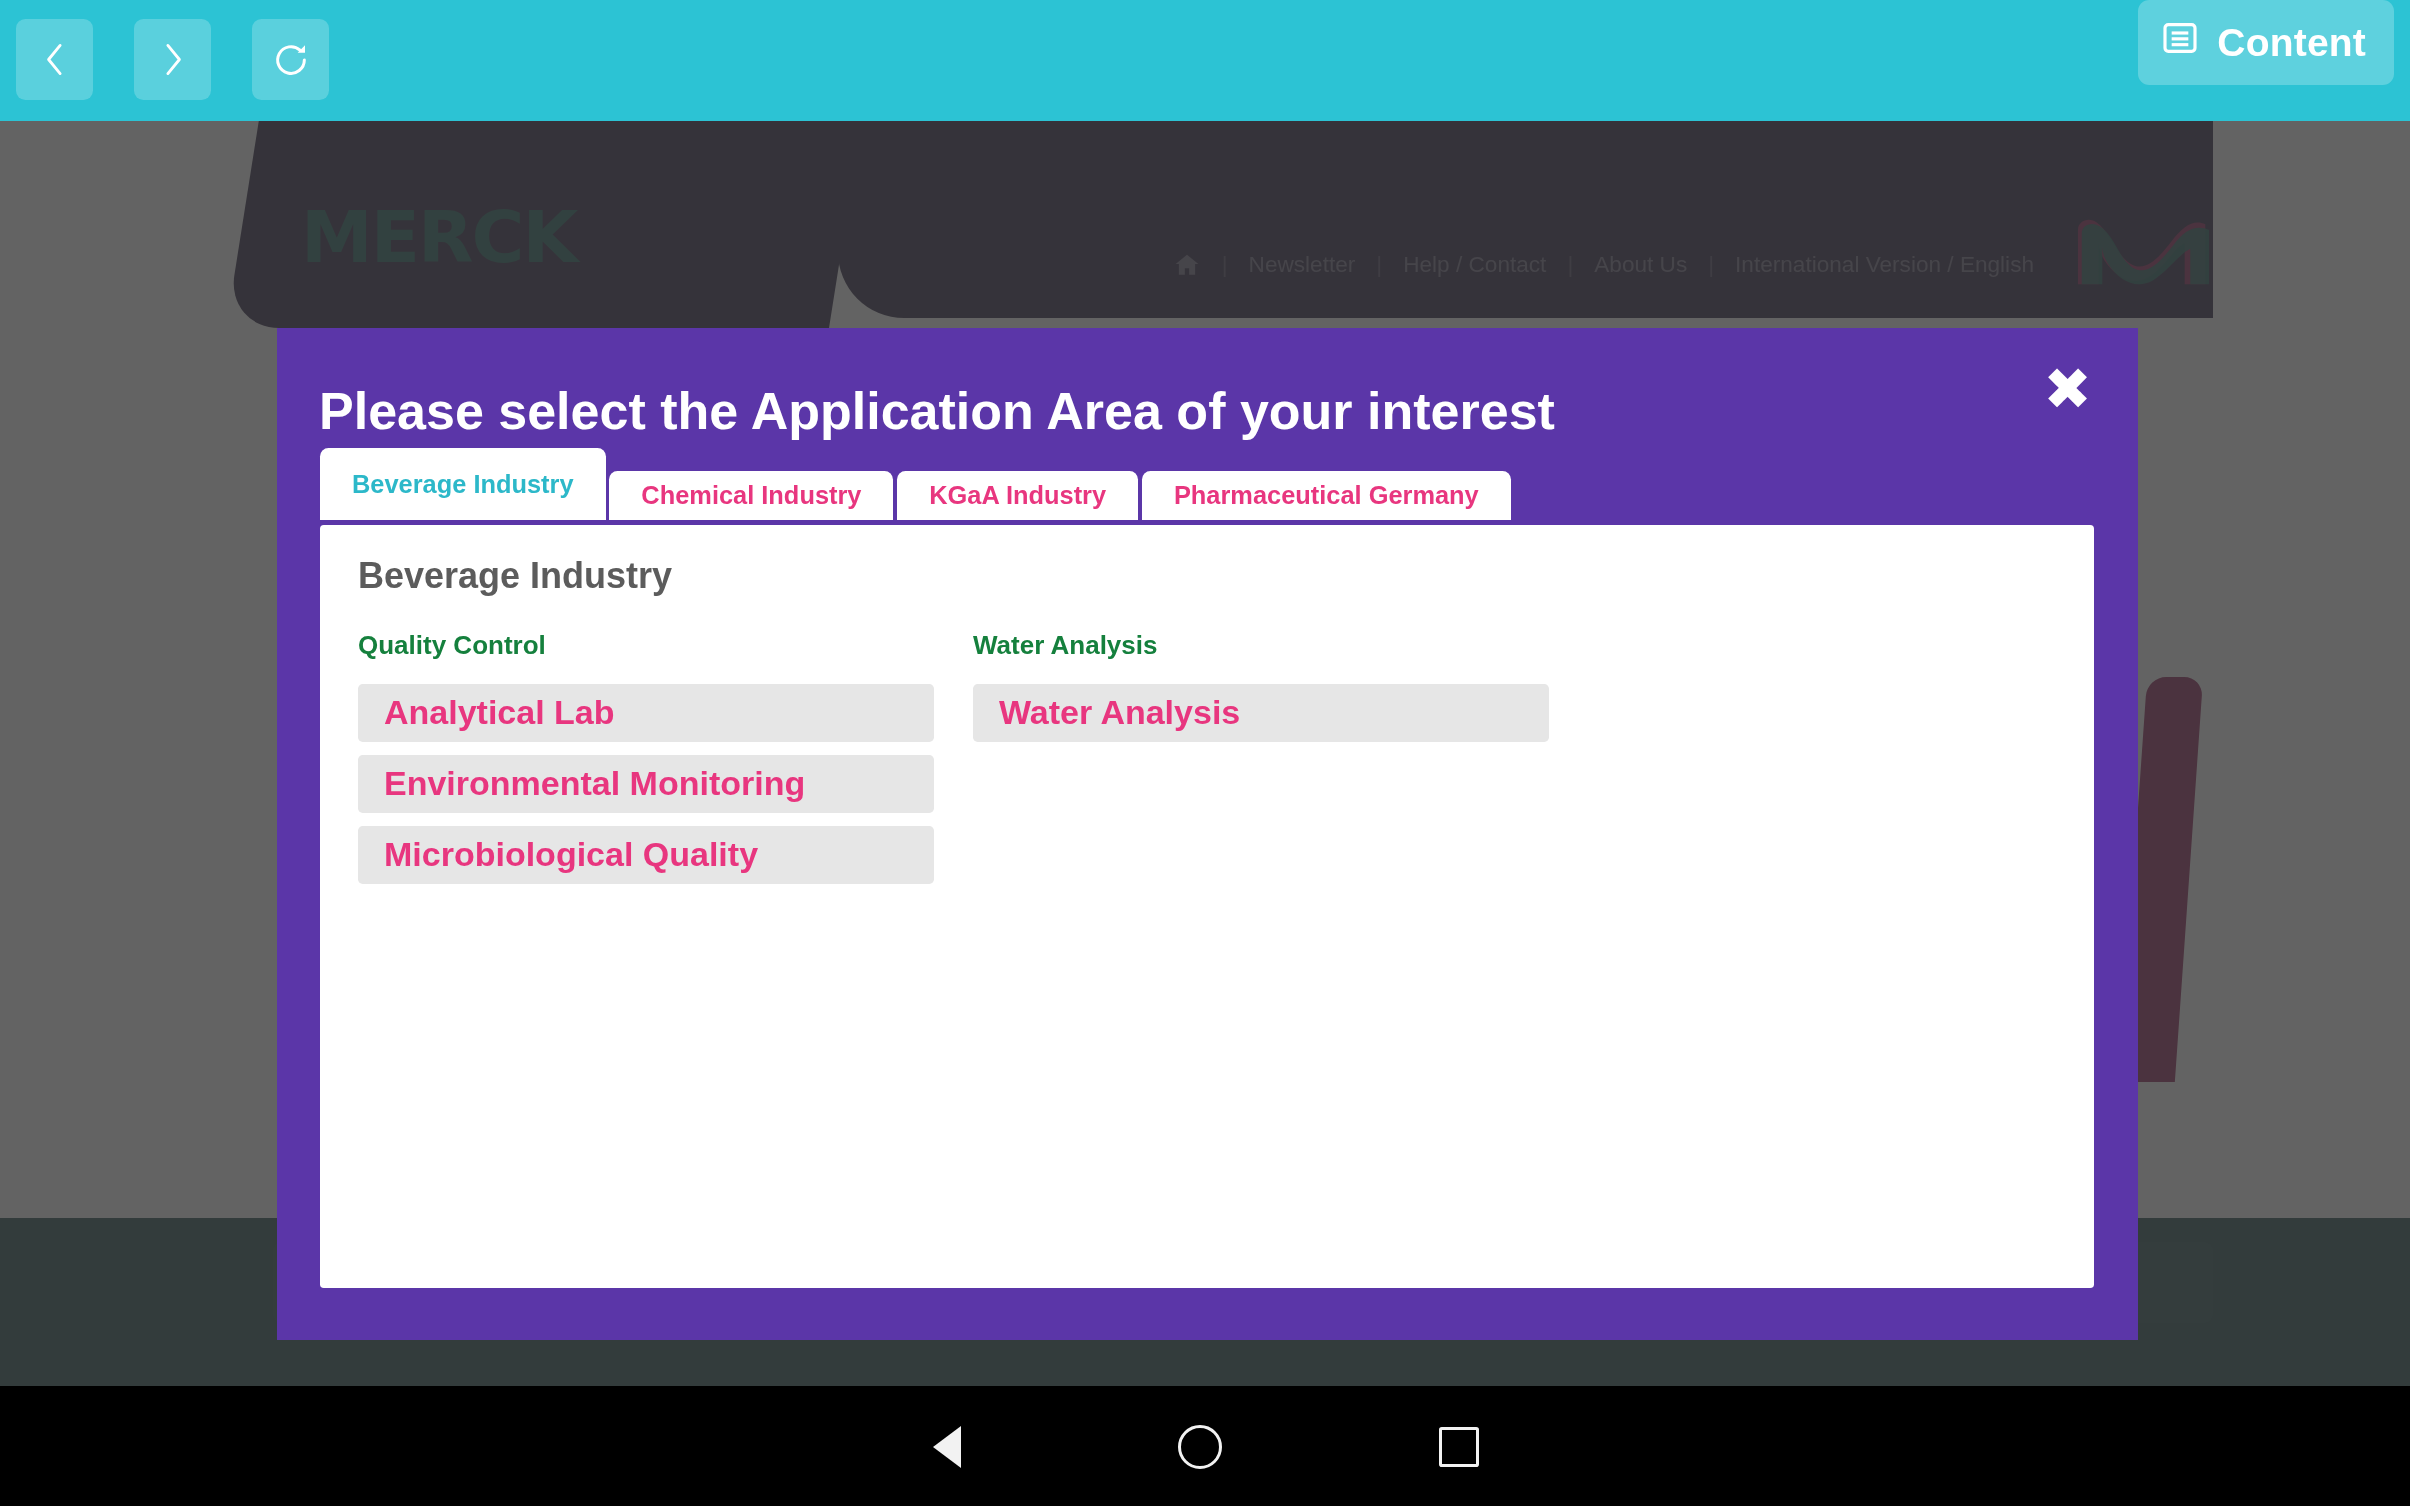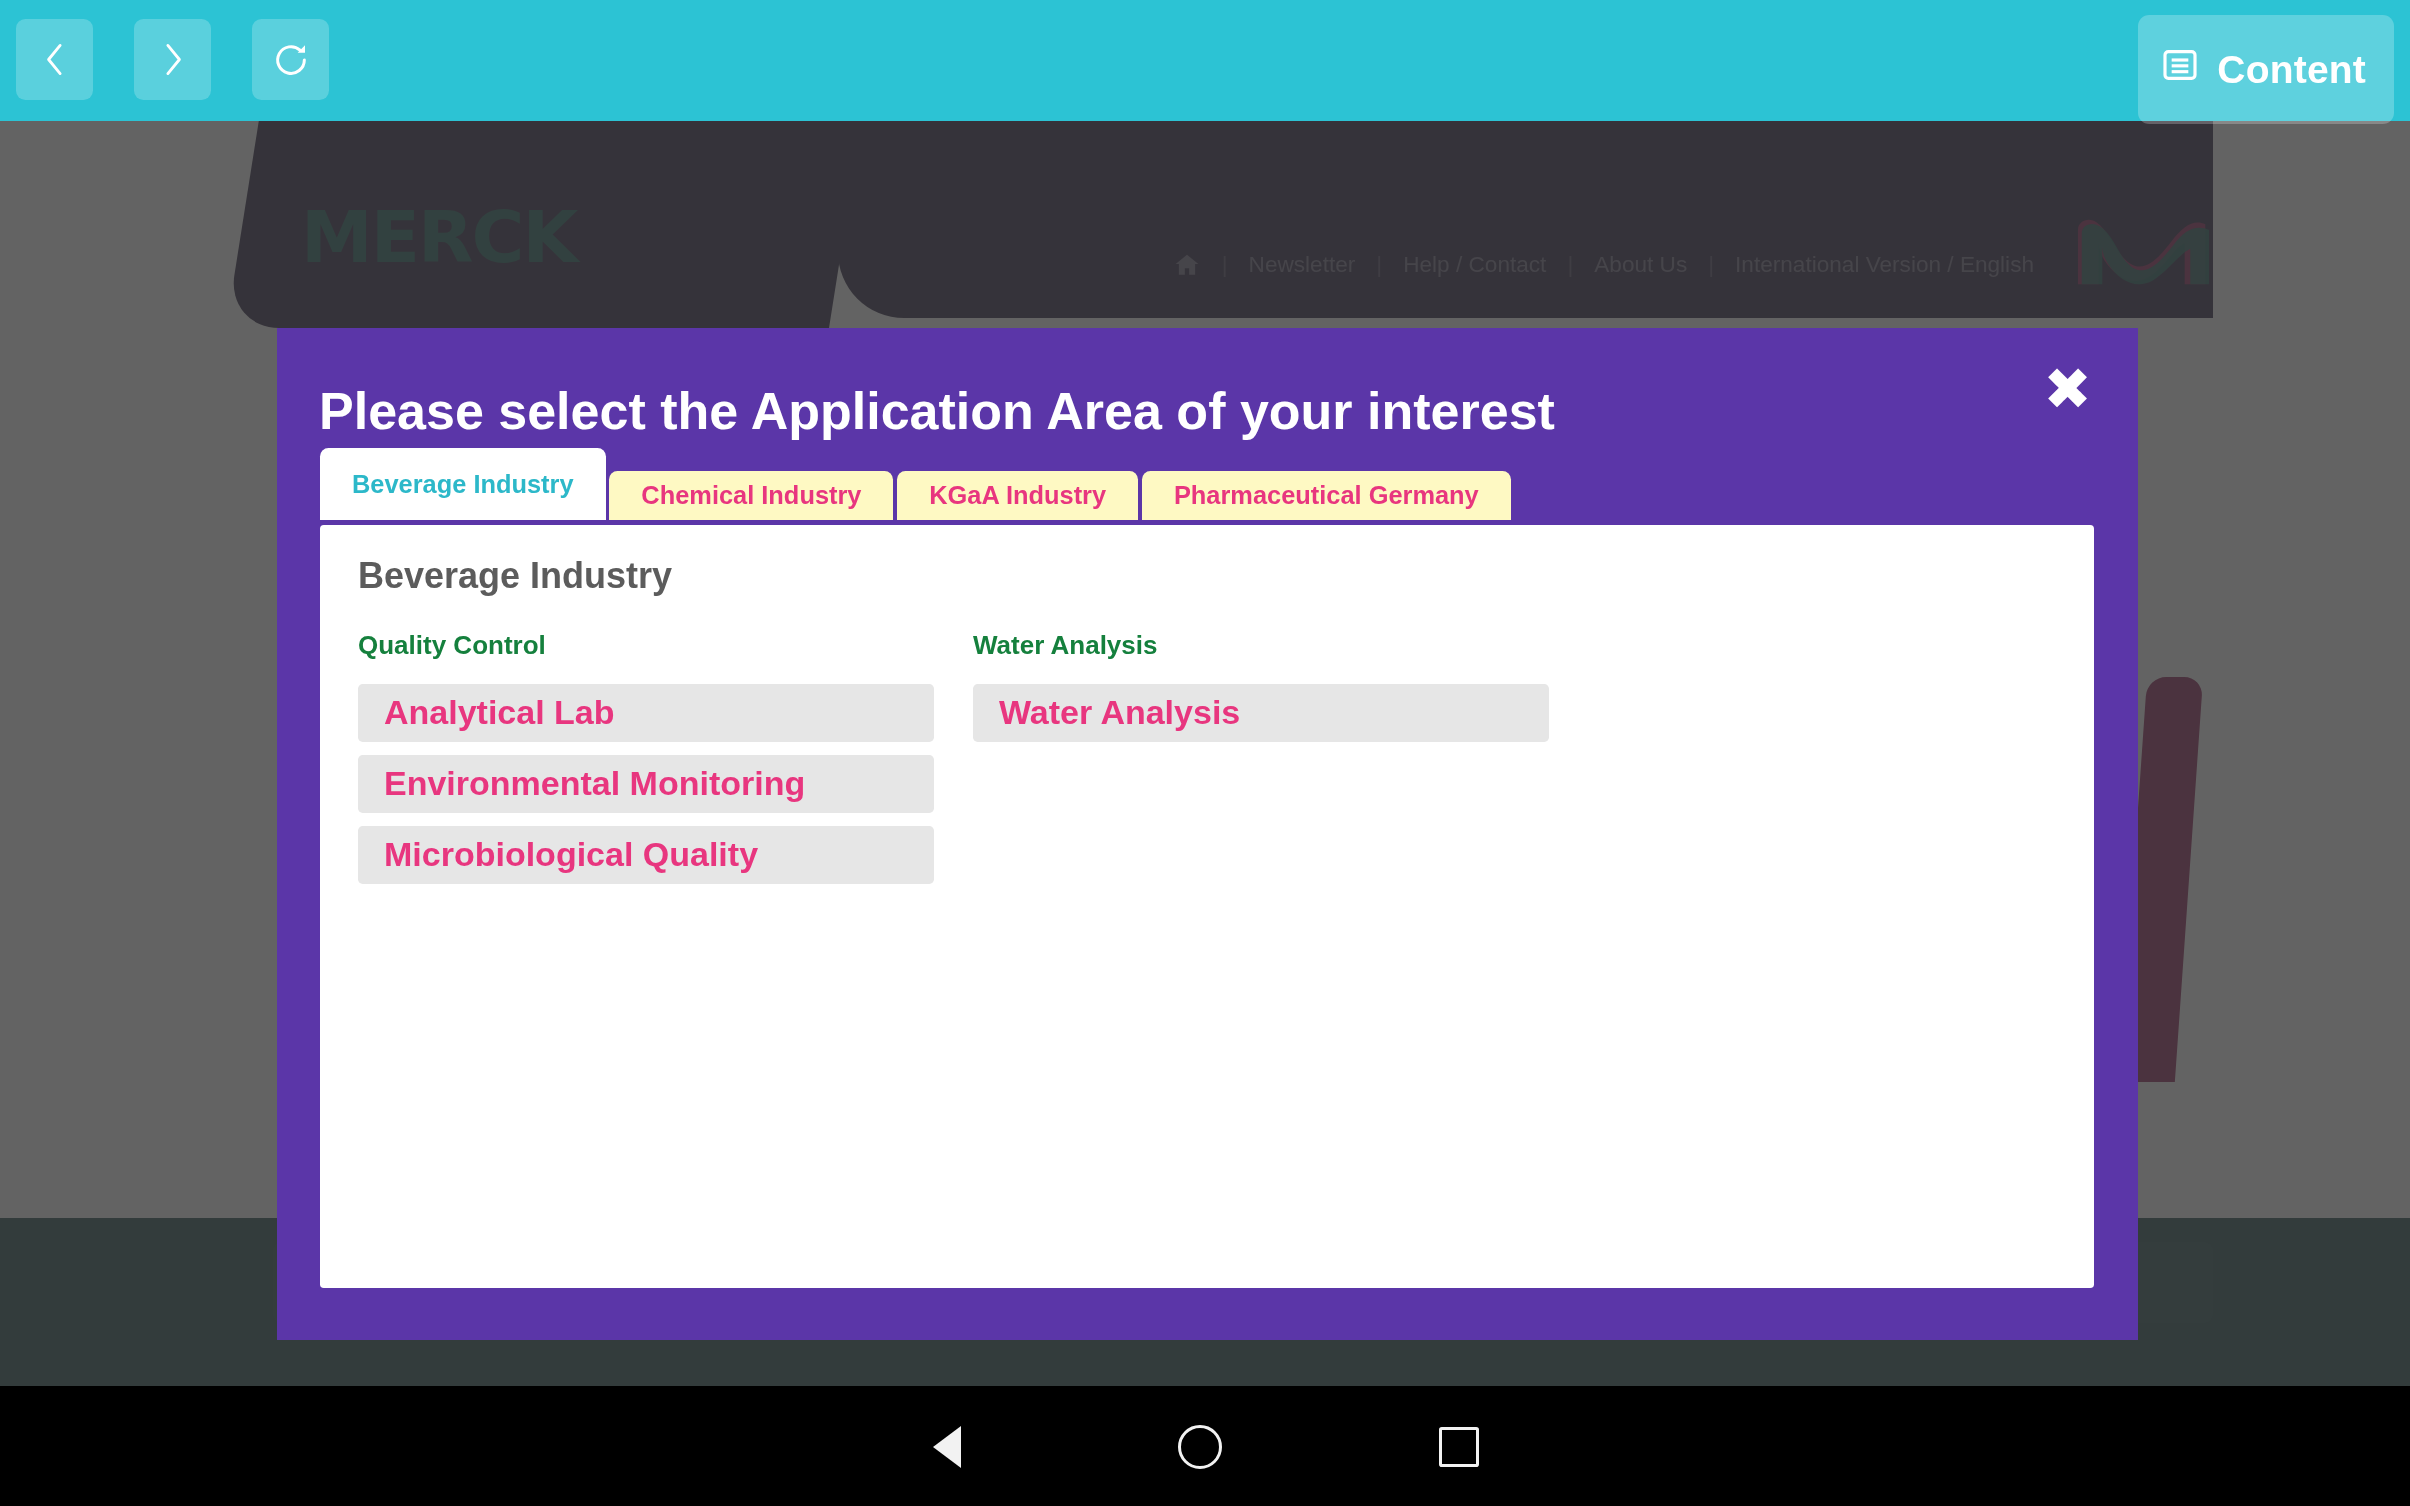--- a/index.html
+++ b/index.html
@@ -41,22 +41,22 @@
     align-items: center;
     justify-content: center;
   }
   .nav-btn.back { left: 16px; }
   .nav-btn.fwd  { left: 134px; }
   .nav-btn.reload { left: 252px; }
   .nav-btn svg { display: block; }
 
   .content-btn {
     position: absolute;
-    top: 15px; right: 17px;
-    height: 109px;
+    top: 0; right: 17px;
+    height: 85px;
     padding: 0 28px 0 22.6px;
     background: rgba(255,255,255,0.24);
     border-radius: 11.3px;
     display: flex;
     align-items: center;
     gap: 17px;
     color: #ffffff;
     font-size: 39px;
     font-weight: bold;
     letter-spacing: 0.2px;
@@ -219,21 +219,21 @@
     display: flex;
     align-items: center;
     justify-content: center;
     font-size: 25.4px;
     font-weight: bold;
     border-radius: 8.5px 8.5px 0 0;
     margin-right: 3.8px;
     box-sizing: border-box;
   }
   .tab.inactive {
-    background: #fef9c3;
+    background: #ffffff;
     color: #e8367f;
     height: 49px;
     text-align: right;
   }
   .tab.active {
     background: #ffffff;
     color: #2cb8c9;
     height: 72px;
   }
 

